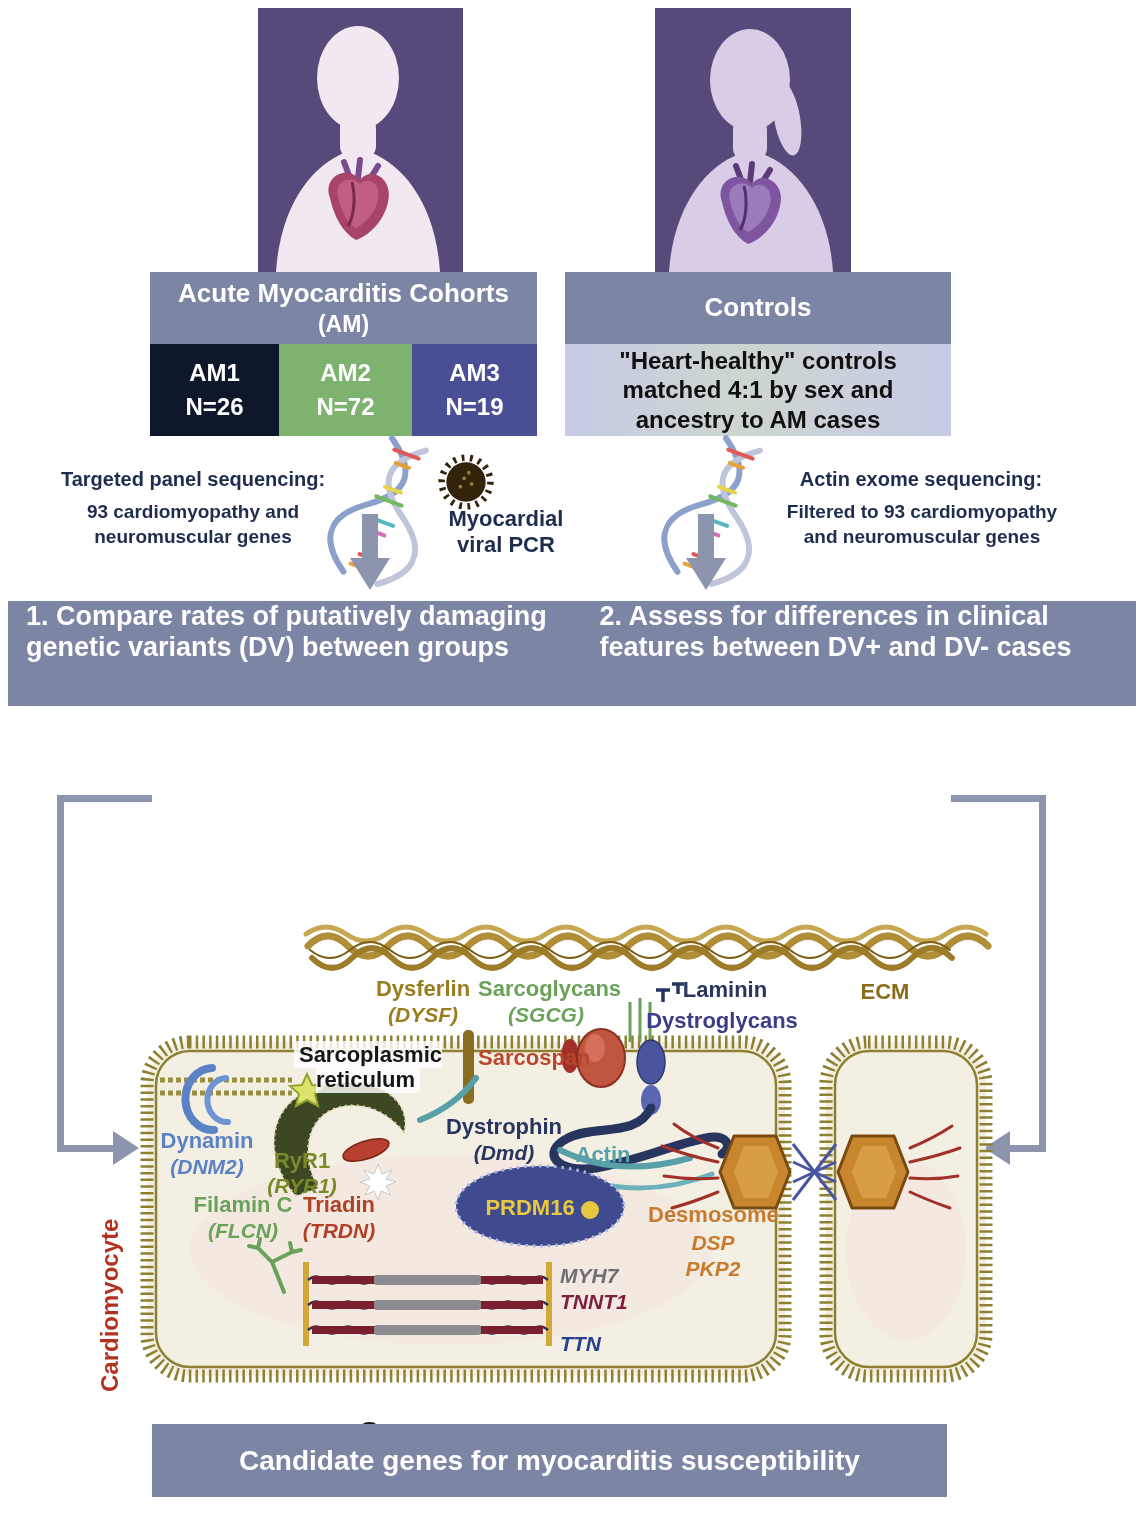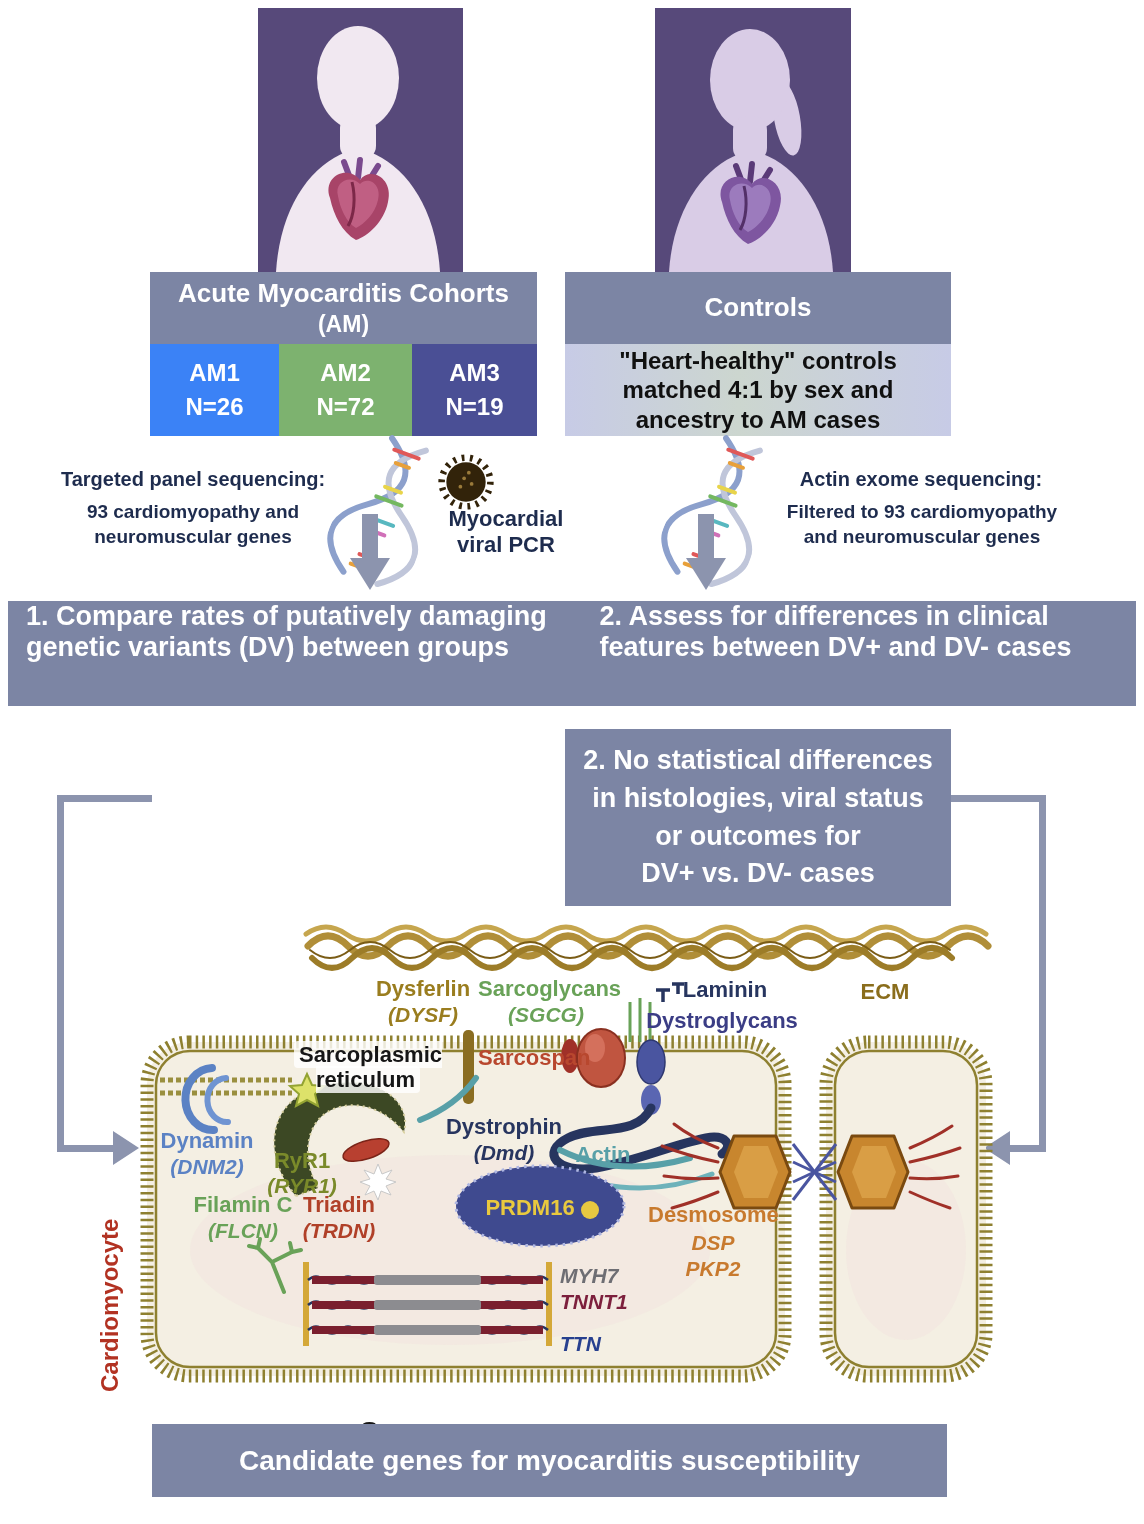--- a/index.html
+++ b/index.html
@@ -62,21 +62,21 @@
   </svg>
 
   <div class="bar hdr1" style="left:565px;top:272px;width:386px;height:72px">
     <div>Controls</div>
   </div>
   <div class="bar" style="left:150px;top:272px;width:387px;height:72px">
     <div class="hdr1">Acute Myocarditis Cohorts</div>
     <div class="hdr2">(AM)</div>
   </div>
 
-  <div class="cohort" style="left:150px;top:344px;width:129px;height:92px;background:#3b82f6">
+  <div class="cohort" style="left:150px;top:344px;width:129px;height:92px;background:#0f172a">
     <div>AM1</div>
     <div>N=26</div>
   </div>
   <div class="cohort" style="left:279px;top:344px;width:133px;height:92px;background:#7db26f">
     <div>AM2</div>
     <div>N=72</div>
   </div>
   <div class="cohort" style="left:412px;top:344px;width:125px;height:92px;background:#4a4f95">
     <div>AM3</div>
     <div>N=19</div>
@@ -145,24 +145,20 @@
 
   <div class="seq-title" style="left:756px;top:468px;width:330px">Actin exome sequencing:</div>
   <div class="seq-detail preline" style="left:772px;top:500px;width:300px">Filtered to 93 cardiomyopathy
 and neuromuscular genes</div>
 
   <div class="banner" style="left:8px;top:601px;width:1128px;height:105px">
     <div>1. Compare rates of putatively damaging genetic variants (DV) between groups</div>
     <div>2. Assess for differences in clinical features between DV+ and DV- cases</div>
   </div>
 
-  <div class="resbox preline" style="left:565px;top:729px;width:386px;height:177px;font-size:27px">2. No statistical differences
-in histologies, viral status
-or outcomes for
-DV+ vs. DV- cases</div>
 
   <div class="conn" style="left:57px;top:795px;width:95px;height:7px"></div>
   <div class="conn" style="left:57px;top:795px;width:7px;height:357px"></div>
   <div class="conn" style="left:57px;top:1145px;width:58px;height:7px"></div>
   <div class="ah-r" style="left:113px;top:1131px"></div>
 
   <div class="conn" style="left:951px;top:795px;width:95px;height:7px"></div>
   <div class="conn" style="left:1039px;top:795px;width:7px;height:357px"></div>
   <div class="conn" style="left:1010px;top:1145px;width:33px;height:7px"></div>
   <div class="ah-l" style="left:984px;top:1131px"></div>

